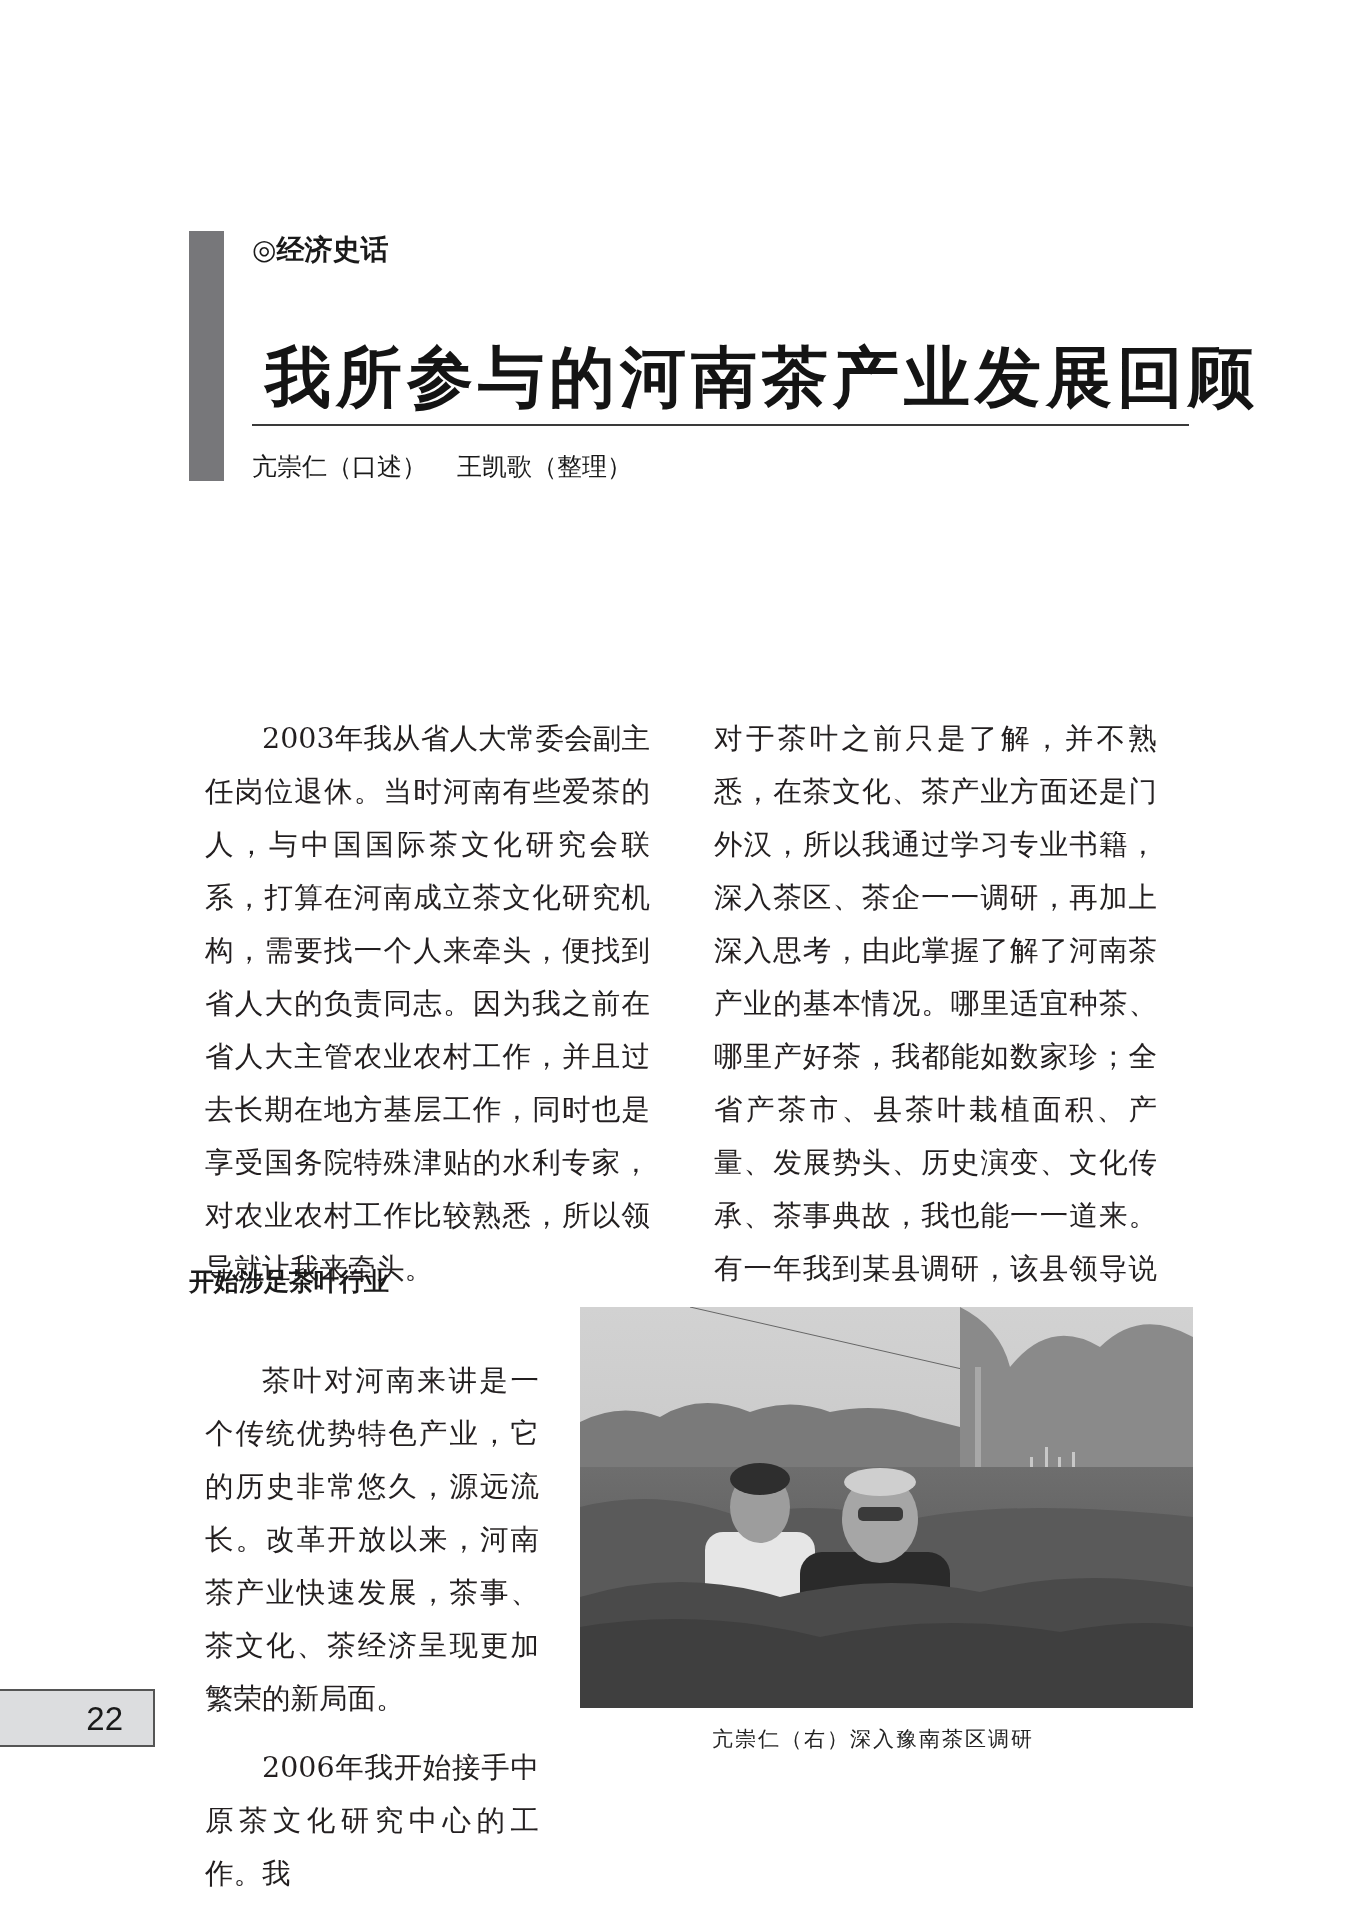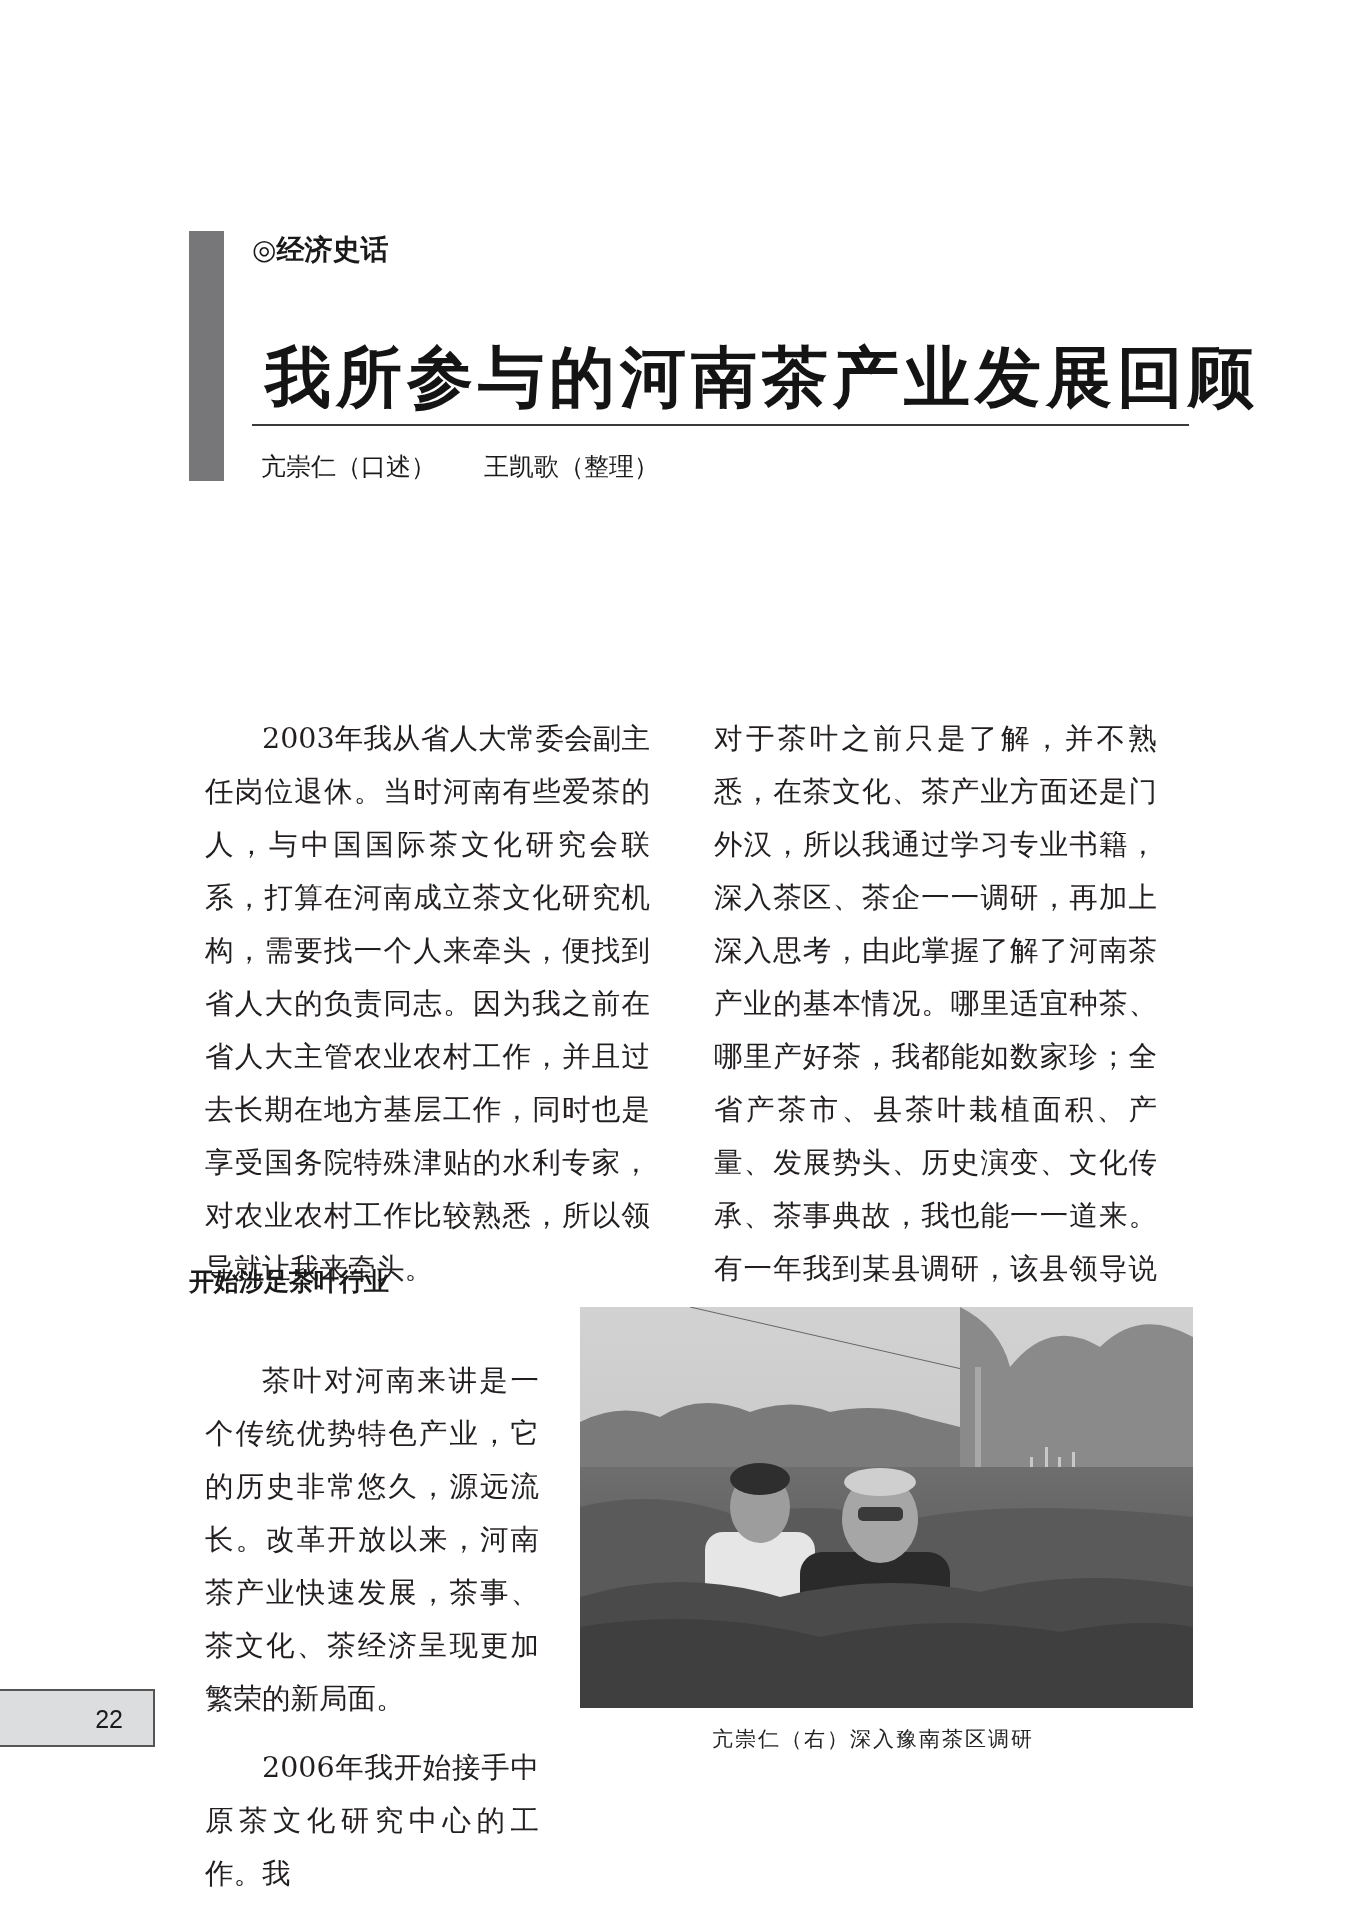--- a/index.html
+++ b/index.html
@@ -12,21 +12,21 @@
                  font-weight: bold; font-size: 28px; line-height: 36px; color: #1a1a1a; letter-spacing: 0px; }
 
   .title { position: absolute; left: 250px; top: 322px; width: 945px; font-family: "DejaVu Serif", serif;
            font-weight: bold; font-size: 66px; line-height: 80px; color: #141414; white-space: nowrap;
            letter-spacing: 5px; }
 
   .title-rule { position: absolute; left: 252px; top: 424px; width: 937px; height: 2px; background: #3a3a3a; }
 
   .byline { position: absolute; left: 252px; top: 450px; font-family: "DejaVu Sans", sans-serif;
             font-size: 25px; line-height: 34px; color: #1a1a1a; white-space: nowrap; }
-  .byline span { display: inline-block; margin-left: 9px; }
+  .byline span { display: inline-block; }
   .byline .gap { width: 30px; }
 
   .col { position: absolute; font-size: 28.5px; line-height: 53px; color: #231f20; text-align: justify;
          text-justify: inter-character; }
   .col p { margin: 16px; }
   .col .indent { text-indent: 57px; }
   .col-left { left: 189px; top: 696px; width: 477px; }
   .col-right { left: 698px; top: 696px; width: 475px; }
   .col-left-2 { left: 189px; top: 1338px; width: 366px; }
 
@@ -35,21 +35,21 @@
 
   .photo { position: absolute; left: 580px; top: 1307px; width: 613px; height: 401px; overflow: hidden; background: #8a8a8a; }
   .photo svg { display: block; }
 
   .caption { position: absolute; left: 712px; top: 1723px; font-family: "DejaVu Serif", serif; font-size: 21px;
              line-height: 32px; color: #222; letter-spacing: 2px; white-space: nowrap; }
 
   .page-num-box { position: absolute; left: -2px; top: 1689px; width: 157px; height: 58px; background: #dcdddf;
                   border: 2px solid #555; box-sizing: border-box; }
   .page-num { position: absolute; right: 30px; top: 8px; font-family: "Liberation Sans", sans-serif;
-              font-size: 25px; line-height: 40px; color: #1a1a1a; }
+              font-size: 33px; line-height: 40px; color: #1a1a1a; }
 </style>
 </head>
 <body>
 
 <div class="side-bar"></div>
 
 <div class="section-tag">◎经济史话</div>
 
 <h1 class="title" style="margin:15px;">我所参与的河南茶产业发展回顾</h1>
 

